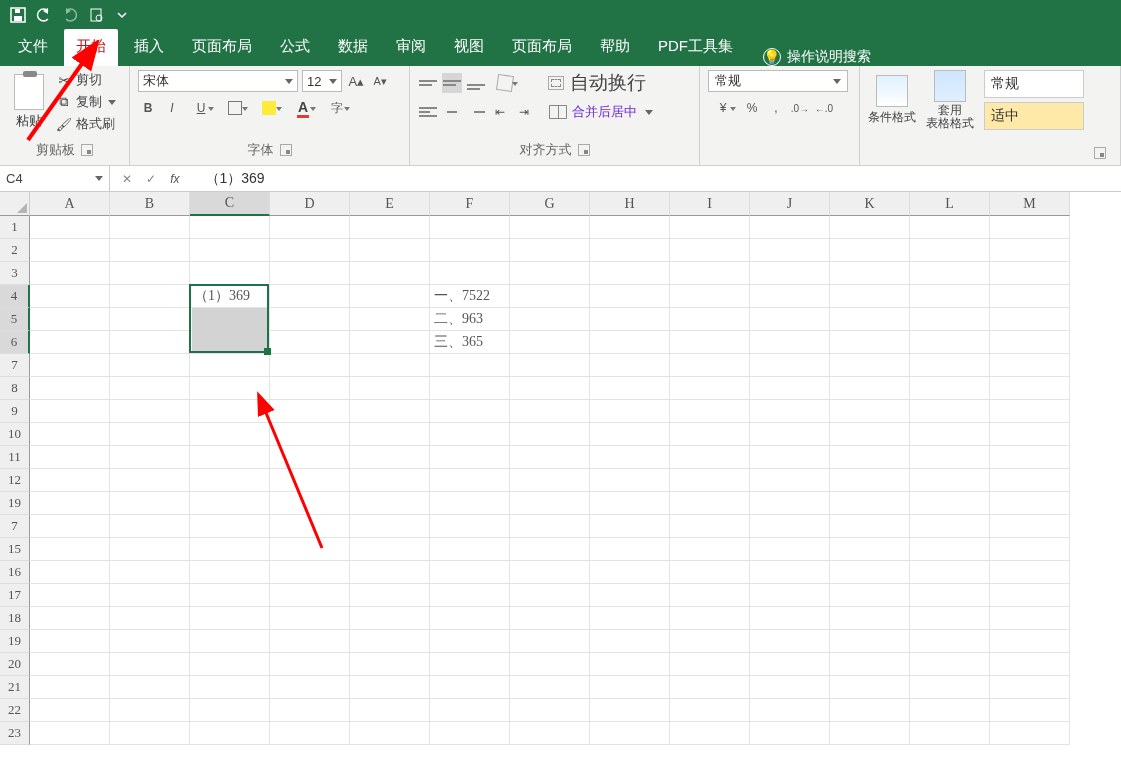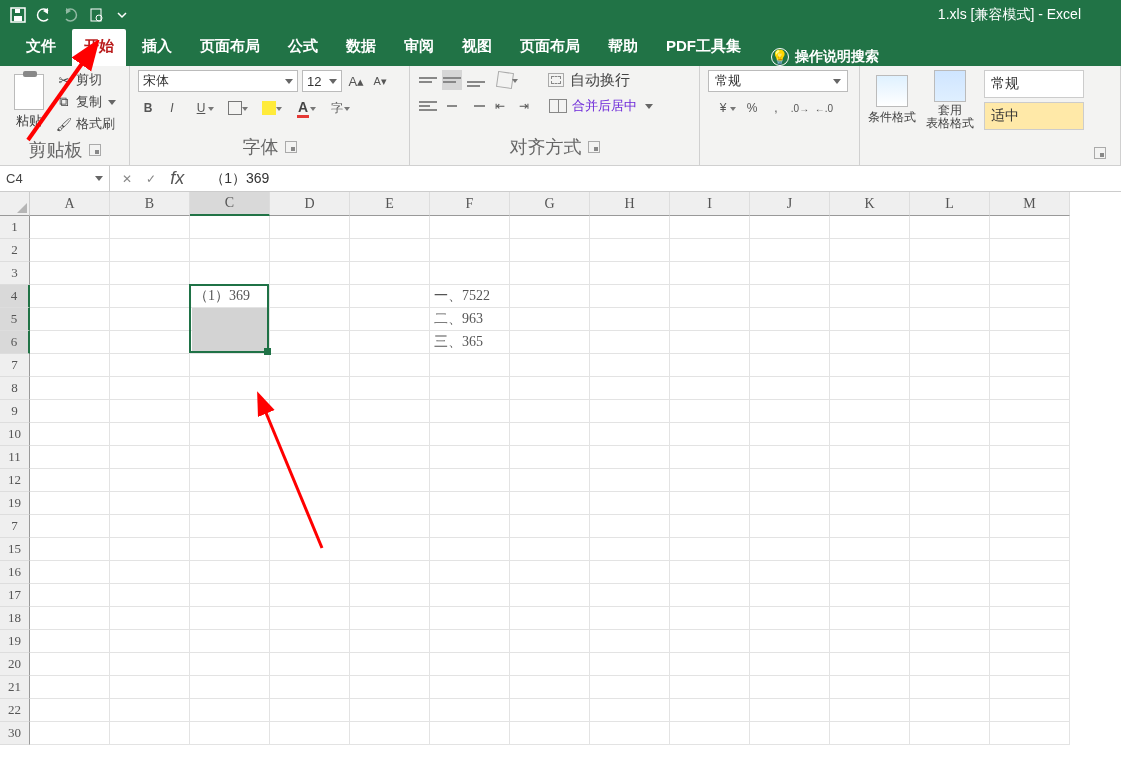--- a/index.html
+++ b/index.html
@@ -21,38 +21,38 @@
     display: flex;
     align-items: center;
     padding: 0 10px;
     position: relative;
   }
   .qat { display: flex; gap: 10px; align-items:center; }
   .qat .icon { width:16px; height:16px; display:flex; align-items:center; justify-content:center; }
   .title-text { position:absolute; left:0; right:0; text-align:right; padding-right: 40px; font-size:14px; }
   .tabs-row {
     background: #217346;
-    display:flex; align-items:flex-end; padding: 0 14px; height:36px; gap:4px;font-weight:bold;
+    display:flex; align-items:flex-end; padding: 0 6px; height:36px; gap:4px;
   }
   .tab {
     color:#fff; padding: 8px 12px 10px 12px; font-size:15px; cursor:pointer;
   }
   .tab.active {
     background:#fff; color:#b91c1c; border-radius: 2px 2px 0 0;
   }
   .tell-me { display:flex; align-items:center; margin-left:14px; color:#fff; font-size:14px; }
   .bulb-icon { width:18px;height:18px;border:1.5px solid #fff;border-radius:50%; margin-right:6px; display:flex;align-items:center;justify-content:center;}
   .ribbon {
     background:#f3f3f2; border-bottom:1px solid #d0d0d0; display:flex; height:100px;
   }
   .group {
     border-right:1px solid #d0d0d0; padding:4px 8px 0 8px; display:flex; flex-direction:column; justify-content:space-between; position:relative;
   }
   .group-label {
-    text-align:center; font-size:18px; color:#666; padding:4px 0 6px 0; display:flex;align-items:center;justify-content:center; gap:6px;
+    text-align:center; font-size:13px; color:#666; padding:4px 0 6px 0; display:flex;align-items:center;justify-content:center; gap:6px;
   }
   .launcher { width:12px;height:12px;border:1px solid #aaa; display:inline-block; position:relative; }
   .launcher::after{content:"";position:absolute;right:1px;bottom:1px;border-right:4px solid #888;border-bottom:4px solid #888;width:0;height:0;}
   .clipboard-body { display:flex; gap:4px; }
   .paste-big { width:42px; display:flex;flex-direction:column;align-items:center;justify-content:center;gap:2px; }
   .paste-big .clip-icon{width:30px;height:36px;border:1px solid #bbb;background:#fff;position:relative;}
   .paste-big .clip-icon::before{content:"";position:absolute;top:-4px;left:8px;width:14px;height:6px;background:#888;border-radius:2px;}
   .mini-stack{display:flex;flex-direction:column;gap:2px;}
   .mini-btn{display:flex;align-items:center;gap:4px;font-size:13px;color:#444;padding:1px 2px;}
   .mini-icon{width:16px;height:16px;display:flex;align-items:center;justify-content:center;}
@@ -83,21 +83,21 @@
   .style-body{display:flex;gap:10px;align-items:center;}
   .style-big{display:flex;flex-direction:column;align-items:center;font-size:12px;color:#444;gap:2px;}
   .style-big .ic{width:32px;height:32px;border:1px solid #bbb;background:linear-gradient(#dff1ff,#fff);}
   .styles-gallery{display:flex;flex-direction:column;gap:4px;}
   .style-swatch{width:100px;height:28px;border:1px solid #ccc;display:flex;align-items:center;padding:0 6px;font-size:14px;}
   .sw-normal{background:#fff;}
   .sw-good{background:#ffe9a8;}
   .name-fx{display:flex;align-items:center;height:26px;border-bottom:1px solid #ccc;background:#fff;}
   .name-box{width:110px;border-right:1px solid #ccc;display:flex;align-items:center;justify-content:space-between;padding:0 6px;height:100%;font-size:13px;color:#444;}
   .fx-btns{display:flex;align-items:center;gap:14px;padding:0 12px;color:#888;}
-  .fx-label{font-style:italic;color:#555;font-size:18px;margin-right:4px;}
+  .fx-label{font-style:italic;color:#555;font-size:12px;margin-right:4px;}
   .formula{flex:1;padding:0 10px;font-size:14px;color:#333;}
   .grid-wrap{position:relative;overflow:hidden;background:#fff;}
   .corner{width:30px;height:24px;border-right:1px solid #ccc;border-bottom:1px solid #999;background:#efefef;position:absolute;left:0;top:0;display:flex;align-items:flex-end;justify-content:flex-end;}
   .corner::after{content:"";border-left:10px solid transparent;border-bottom:10px solid #b5b5b5;margin:2px;}
   .col-headers{position:absolute;left:30px;top:0;display:flex;height:24px;}
   .col-h{width:80px;border-right:1px solid #ddd;border-bottom:1px solid #999;background:#efefef;display:flex;align-items:center;justify-content:center;font-size:14px;color:#555;font-family: "Times New Roman", serif;}
   .col-h.sel{background:#d9d9d9;border-bottom:2px solid #217346;}
   .row-headers{position:absolute;left:0;top:24px;display:flex;flex-direction:column;width:30px;}
   .row-h{height:23px;border-bottom:1px solid #ddd;border-right:1px solid #999;background:#efefef;display:flex;align-items:center;justify-content:center;font-size:13px;color:#555;font-family: "Times New Roman", serif;}
   .row-h.sel{background:#d9d9d9;border-right:2px solid #217346;}
@@ -139,21 +139,20 @@
           <rect x="3" y="2" width="10" height="12" fill="none" stroke="#fff"></rect>
           <circle cx="11" cy="11" r="3" fill="none" stroke="#fff"></circle>
         </svg>
     </span>
     <span class="icon">
       <svg width="10" height="10">
           <path d="M1 3 L5 7 L9 3" fill="none" stroke="#fff" stroke-width="1.5"></path>
         </svg>
     </span>
   </div>
-  <div class="title-text">1.xls  [兼容模式]  -  Excel</div>
 </div>
 
 <div class="tabs-row">
   <div class="tab">文件</div>
   <div class="tab active" style="position:relative">开始</div>
   <div class="tab">插入</div>
   <div class="tab">页面布局</div>
   <div class="tab">公式</div>
   <div class="tab">数据</div>
   <div class="tab">审阅</div>
@@ -264,21 +263,21 @@
               </div>
             </div>
         </div>
         <div class="btn16 with-drop">
             <span class="orient-icon"></span>
           </div>
         <div style="width:18px"></div>
         <div class="btn16">
             <span class="wrap-icon"></span>
           </div>
-        <span style="font-size:15px;color:#444">自动换行</span>
+        <span style="font-size:19px;color:#444">自动换行</span>
       </div>
       <div class="font-row">
         <div class="align-grid">
           <div class="btn16">
               <div class="align-box">
                 <span></span>
                 <span style="width:60%"></span>
                 <span></span>
               </div>
             </div>
@@ -404,21 +403,21 @@
       <div class="row-h">19</div>
       <div class="row-h">7</div>
       <div class="row-h">15</div>
       <div class="row-h">16</div>
       <div class="row-h">17</div>
       <div class="row-h">18</div>
       <div class="row-h">19</div>
       <div class="row-h">20</div>
       <div class="row-h">21</div>
       <div class="row-h">22</div>
-      <div class="row-h">30</div>
+      <div class="row-h">23</div>
     </div>
   <div class="cells" id="cells">
       <div class="cell-row">
         <div class="cell"></div>
         <div class="cell"></div>
         <div class="cell"></div>
         <div class="cell"></div>
         <div class="cell"></div>
         <div class="cell"></div>
         <div class="cell"></div>

